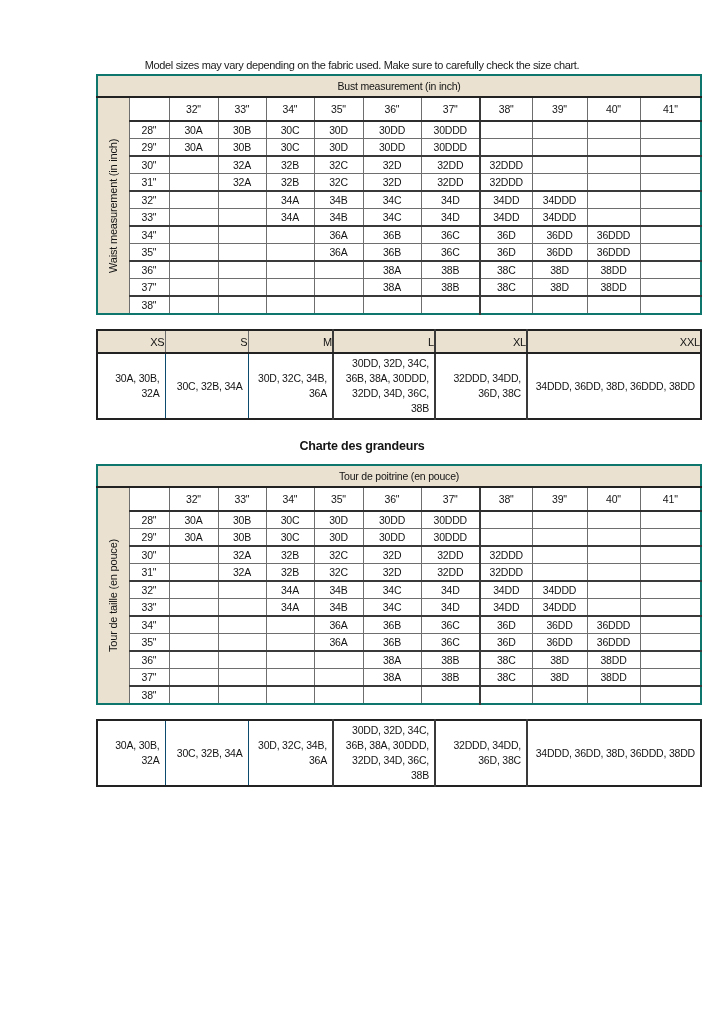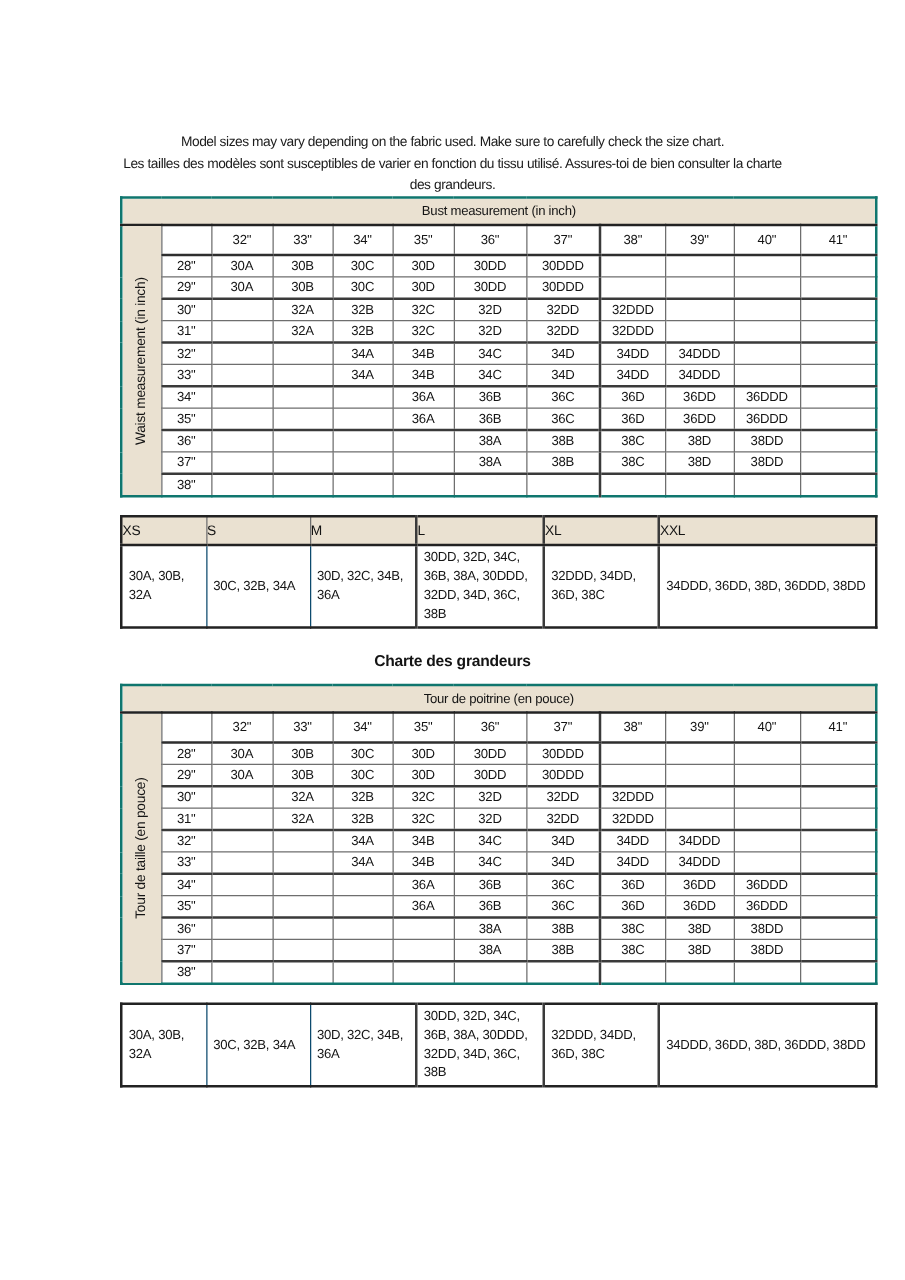--- a/index.html
+++ b/index.html
@@ -1,47 +1,46 @@
 <!DOCTYPE html>
 <html style="--band: #EAE1D1;"><head>
 <meta charset="utf-8">
 <style>
   html,body{margin:0;padding:0;background:#ffffff;}
   .sheet{
     position:relative;width:724px;height:1024px;background:#fff;overflow:hidden;
     color:#141414;font-family:"Liberation Sans",sans-serif;
   }
-  .inner{width:532px;margin:0 auto;padding-top:106px;}
+  .inner{width:532px;margin:0 auto;padding-top:57px;}
   .intro{margin:0;font-size:11px;line-height:17px;text-align:center;letter-spacing:-0.35px;color:#1b1b1b;}
   .tbl-title{margin:19px 0 11px;font-size:12.5px;font-weight:bold;text-align:center;letter-spacing:-0.2px;}
   table{border-collapse:collapse;table-layout:fixed;width:604px;}
   .mtable{border:2px solid #0f766e;}
   .mtable td{padding:0;text-align:center;vertical-align:middle;font-size:10.5px;
     overflow:hidden;white-space:nowrap;letter-spacing:-0.2px;}
   .band{background:var(--band,#EAE1D1);height:20px;font-size:12px;border-bottom:2px solid #222;}
   .corner,.hcell{height:22px;border:1px solid #6e6e6e;border-bottom:2px solid #2e2e2e;}
   .rlabel,.dcell{height:16px;border:1px solid #6e6e6e;}
   .grp td.rlabel,.grp td.dcell{border-top:2px solid #3a3a3a;}
   .sepl{border-left:2px solid #3a3a3a !important;}
   .vcell{background:var(--band,#EAE1D1);border-right:1px solid #6e6e6e;position:relative;padding:0;}
   .vtext{position:absolute;top:0;left:0;right:0;bottom:0;display:flex;align-items:center;justify-content:center;
     writing-mode:vertical-rl;transform:rotate(180deg);font-size:11px;letter-spacing:-0.2px;white-space:nowrap;}
   .maptable{border:2px solid #222;margin-top:14px;}
-  .maptable td{text-align:left;vertical-align:middle;letter-spacing:-0.2px;margin-top:40px;}
+  .maptable td{text-align:right;vertical-align:middle;letter-spacing:-0.2px;margin-top:40px;}
   .mhead{background:var(--band,#EAE1D1);height:21px;font-size:11px;border:1px solid #6e6e6e;border-bottom:2px solid #222;padding:0;}
   .mcell{height:48px;font-size:10.5px;line-height:15px;border:1px solid #0c4a6e;padding:2px 5px;white-space:normal;}
   .tl{border-left:2px solid #3a3a3a !important;}
 </style>
 </head>
 <body>
 
 <div class="sheet">
   <div class="inner">
     <p class="intro">Model sizes may vary depending on the fabric used. Make sure to carefully check the size chart.</p>
-    <p class="intro">Les tailles des modèles sont susceptibles de varier en fonction du tissu utilisé. Assures-toi de bien consulter la charte des grandeurs.</p>
 
     <div>
         <table class="mtable">
           <colgroup>
             <col style="width: 32px;">
             <col style="width: 40px;">
             <col style="width: 49px;">
             <col style="width: 48px;">
             <col style="width: 48px;">
             <col style="width: 49px;">

